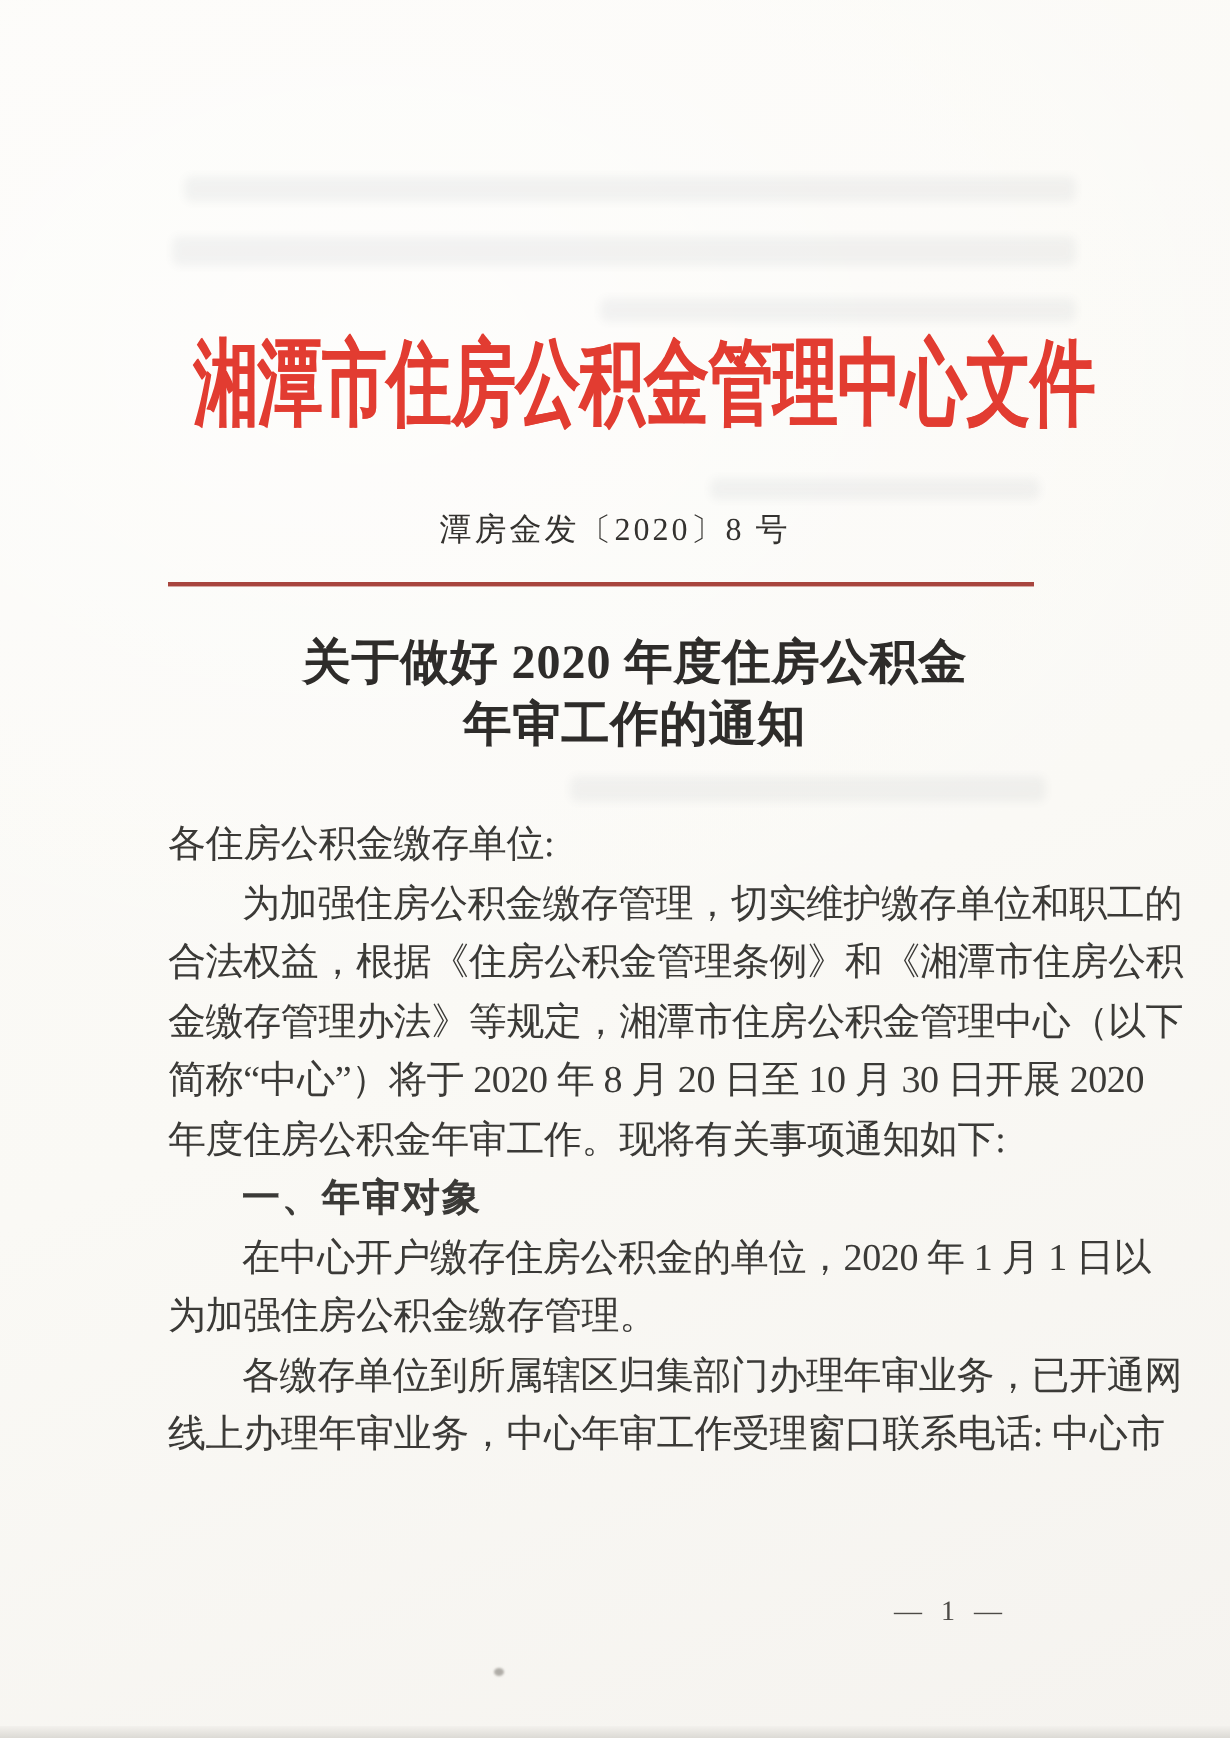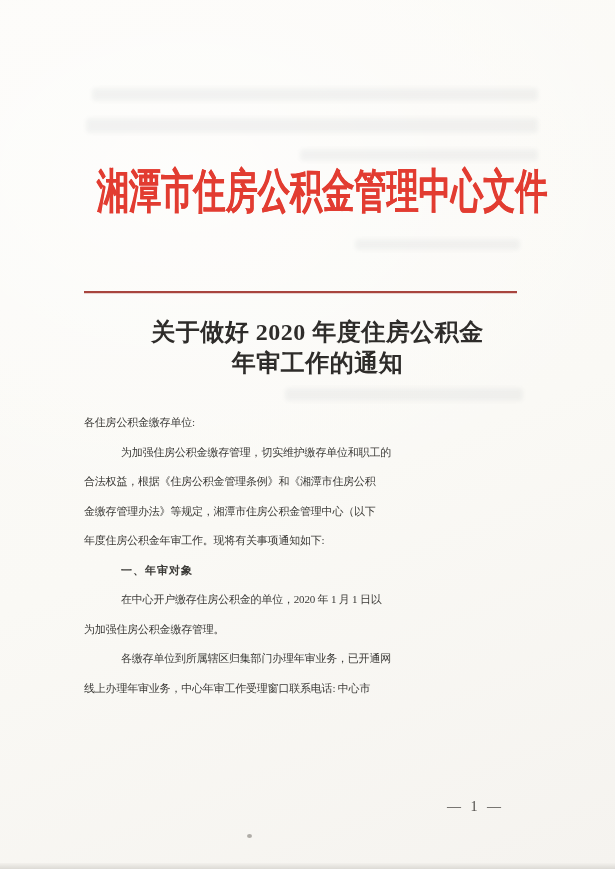--- a/index.html
+++ b/index.html
@@ -89,21 +89,21 @@
     line-height: 31px;
     color: #2e2c2a;
     letter-spacing: 0.5px;
     margin-left: 10px;
   }
   .body-text {
     position: absolute;
     top: 408px;
     left: 84px;
     width: 454px;
-    font-size: 11px;
+    font-size: 19px;
     line-height: 29.5px;
     letter-spacing: -0.2px;
     color: var(--body-text, #3b3a37);
   }
   .body-text .line { white-space: nowrap; }
   .body-text .indent { text-indent: 37px; }
   .body-text .bold {
     font-weight: bold;
     font-family: "Liberation Sans", "DejaVu Sans", sans-serif;
     letter-spacing: 1px;
@@ -127,33 +127,35 @@
   <div class="smudge" style="left:86px;  top:118px; width:452px; height:15px;"></div>
   <div class="smudge" style="left:300px; top:149px; width:238px; height:12px;"></div>
   <div class="smudge" style="left:355px; top:239px; width:165px; height:11px;"></div>
   <div class="smudge" style="left:285px; top:388px; width:238px; height:13px;"></div>
   <div class="speck" style="left:247px; top:834px;"></div>
 
   <div class="letterhead">
     <span class="inner">湘潭市住房公积金管理中心文件</span>
   </div>
 
+  <div class="doc-number">潭房金发〔2020〕8 号</div>
 
   <div class="red-rule"></div>
 
   <div class="doc-title">
     <div>关于做好 2020 年度住房公积金</div>
     <div>年审工作的通知</div>
   </div>
 
   <div class="body-text">
       <div class="line">各住房公积金缴存单位:</div>
       <div class="line indent">为加强住房公积金缴存管理，切实维护缴存单位和职工的</div>
       <div class="line">合法权益，根据《住房公积金管理条例》和《湘潭市住房公积</div>
       <div class="line">金缴存管理办法》等规定，湘潭市住房公积金管理中心（以下</div>
+      <div class="line">简称“中心”）将于 2020 年 8 月 20 日至 10 月 30 日开展 2020</div>
       <div class="line">年度住房公积金年审工作。现将有关事项通知如下:</div>
       <div class="line indent bold">一、年审对象</div>
       <div class="line indent">在中心开户缴存住房公积金的单位，2020 年 1 月 1 日以</div>
       <div class="line">为加强住房公积金缴存管理。</div>
       <div class="line indent">各缴存单位到所属辖区归集部门办理年审业务，已开通网</div>
       <div class="line">线上办理年审业务，中心年审工作受理窗口联系电话: 中心市</div>
     </div>
 
   <div class="page-number">— 1 —</div>
 

